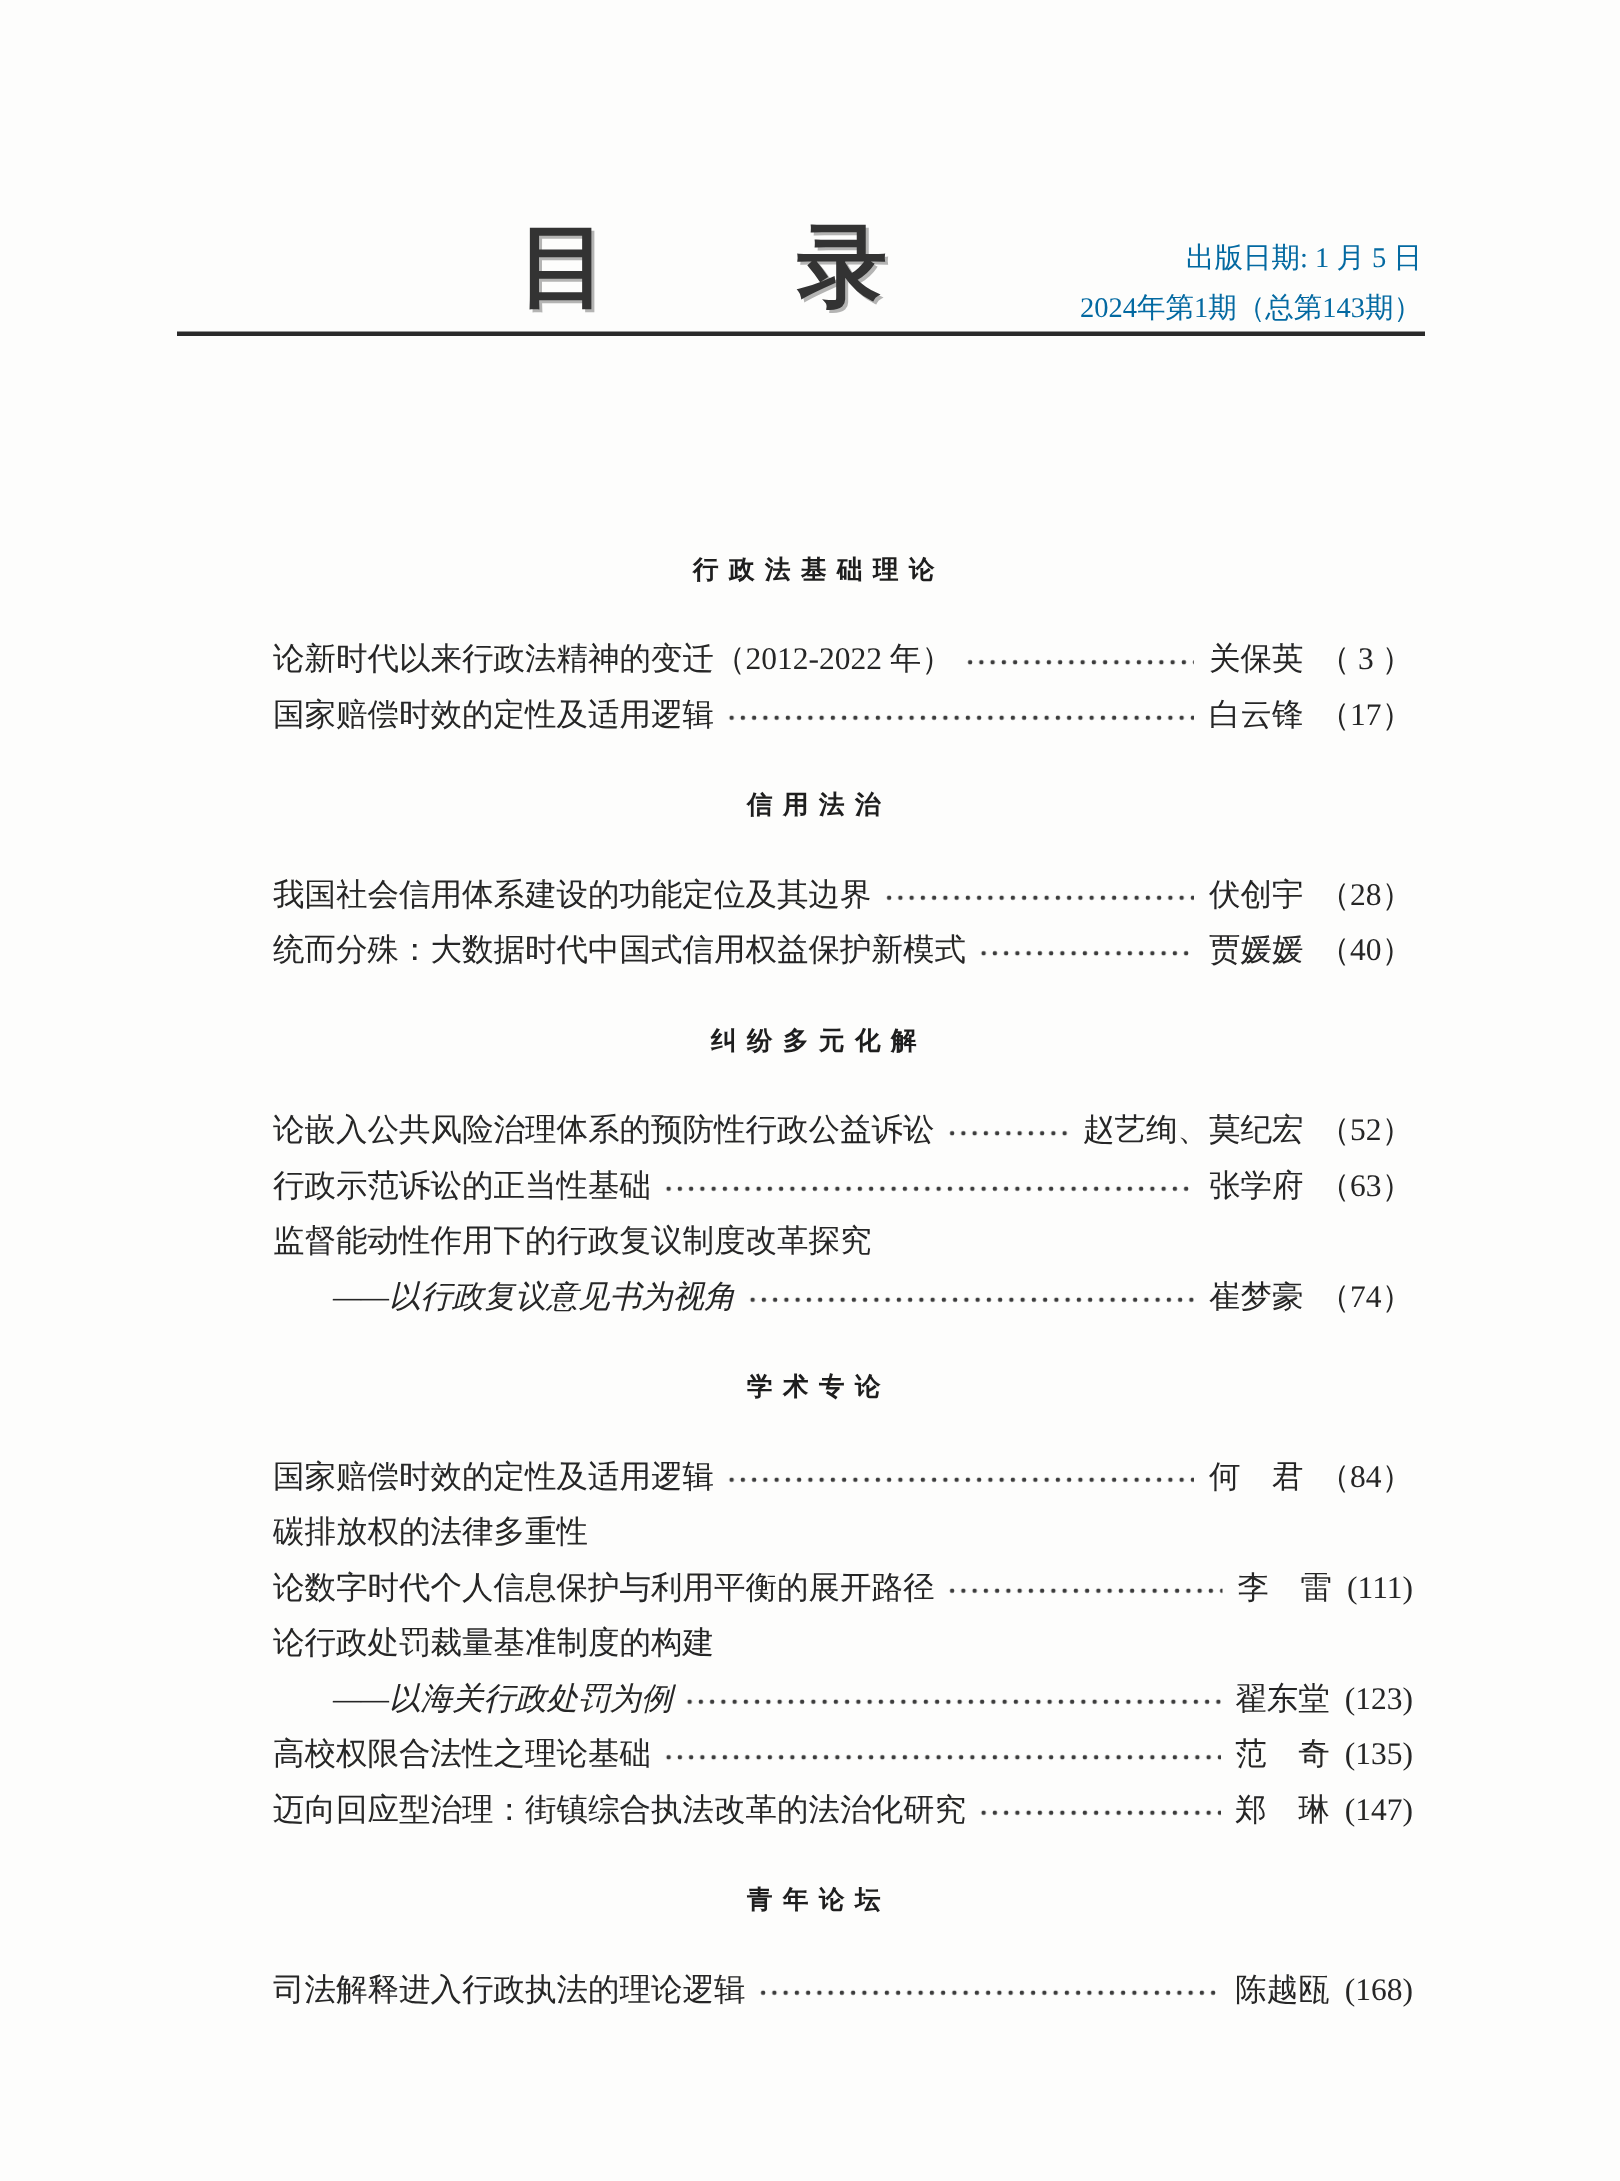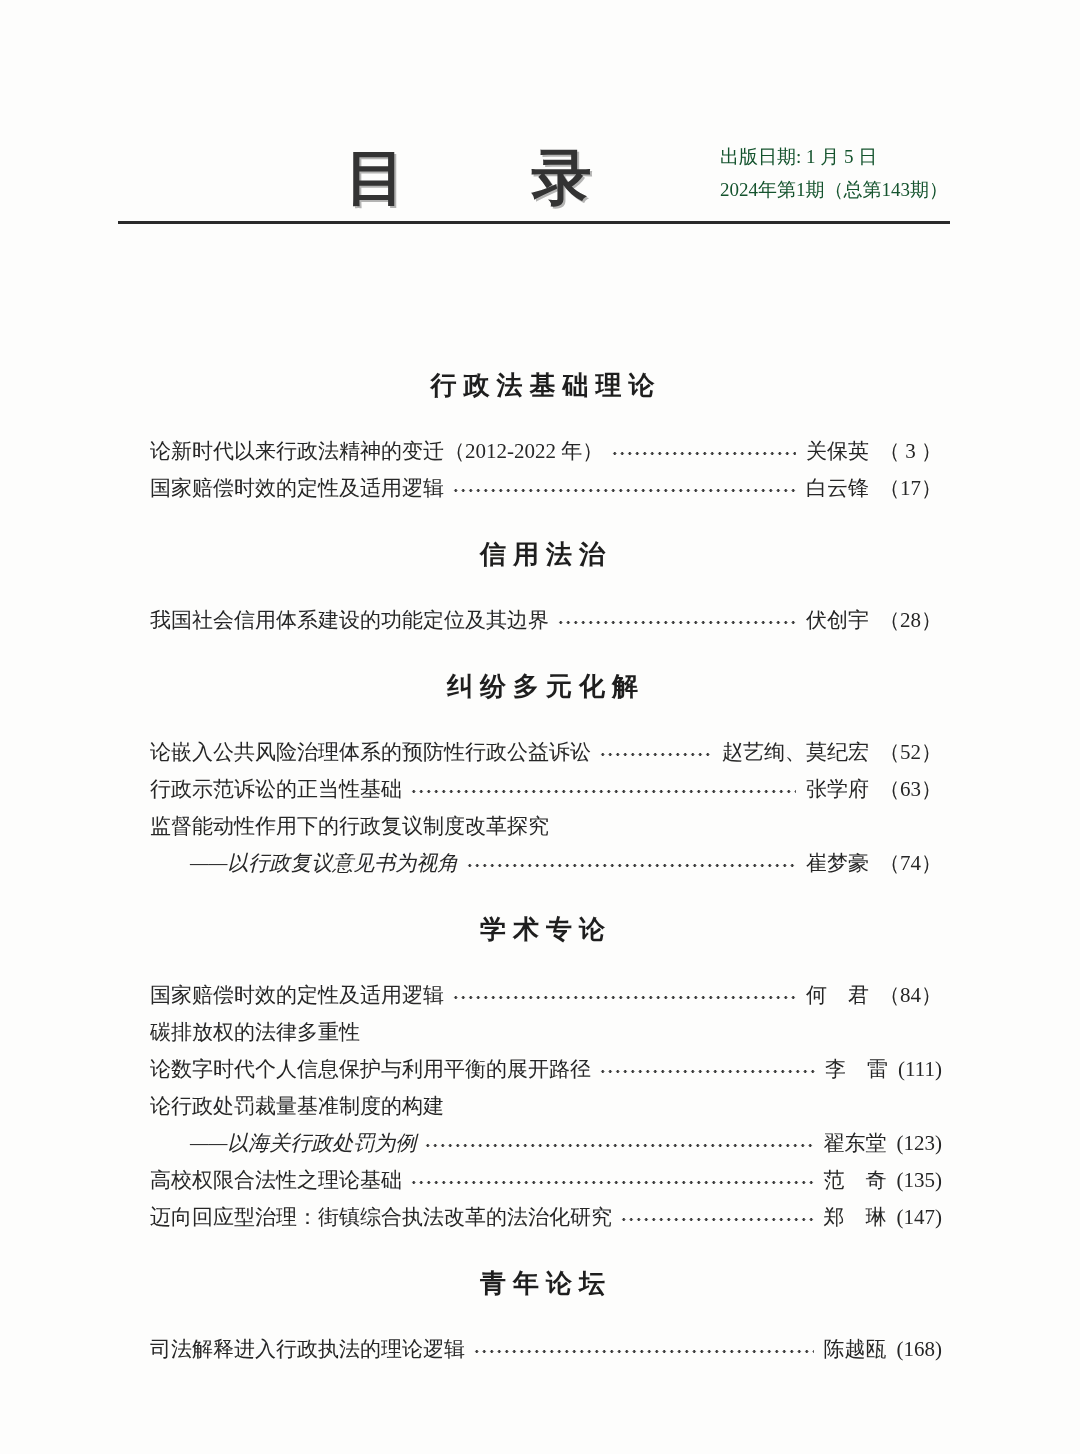--- a/index.html
+++ b/index.html
@@ -23,45 +23,46 @@
     left: 0; right: 110px; top: 138px;
     text-align: center;
     font-size: 60px;
     font-weight: bold;
     letter-spacing: 0.55em;
     color: #333;
     text-shadow: 2px 2px 0 rgba(90,90,90,0.45);
   }
   .date-block {
     position: absolute;
-    right: 132px; top: 140px;
+    right: 132px; top: 156px;
+    text-align: right;
     font-size: 19px;
     line-height: 1.75;
-    color: #14532d;
+    color: #0369a1;
     white-space: nowrap;
   }
   .rule {
     position: absolute;
     left: 118px; right: 130px; top: 221px;
     border-top: 3px solid #2a2a2a;
   }
 
   
   .toc-body { padding: 112px 138px 0 150px; }
   .section-heading {
     text-align: center;
-    font-size: 26px;
+    font-size: 17px;
     font-weight: bold;
     letter-spacing: 7px;
     margin: 30px 0 30px;
     color: #1e1e1e;
   }
   .entry { font-size: 21px; }
   .row { display: flex; align-items: baseline; line-height: 37px; }
-  .entry-title, .entry-sub { white-space: nowrap; }
+  .entry-title, .entry-sub { white-space: nowrap; margin-left: 32px; }
   .entry-sub {
     padding-left: 40px;
     font-style: italic;
     text-align: center;
   }
   .leader {
     flex: 1 1 auto;
     min-width: 18px;
     height: 9px;
     align-self: center;
@@ -120,20 +121,29 @@
   <div class="entry">
     <div class="row row1">
       <span class="entry-title">我国社会信用体系建设的功能定位及其边界</span>
       <span class="leader"></span>
       <span class="entry-author">伏创宇</span>
       <span class="entry-page">（28）</span>
     </div>
 
   </div>
 
+  <div class="entry">
+    <div class="row row1">
+      <span class="entry-title">统而分殊：大数据时代中国式信用权益保护新模式</span>
+      <span class="leader"></span>
+      <span class="entry-author">贾媛媛</span>
+      <span class="entry-page">（40）</span>
+    </div>
+
+  </div>
 </div>
   </section>
 
   <section class="section">
     <h2 class="section-heading">纠纷多元化解</h2>
     <div class="section-items">
   <div class="entry">
     <div class="row row1">
       <span class="entry-title">论嵌入公共风险治理体系的预防性行政公益诉讼</span>
       <span class="leader"></span>

